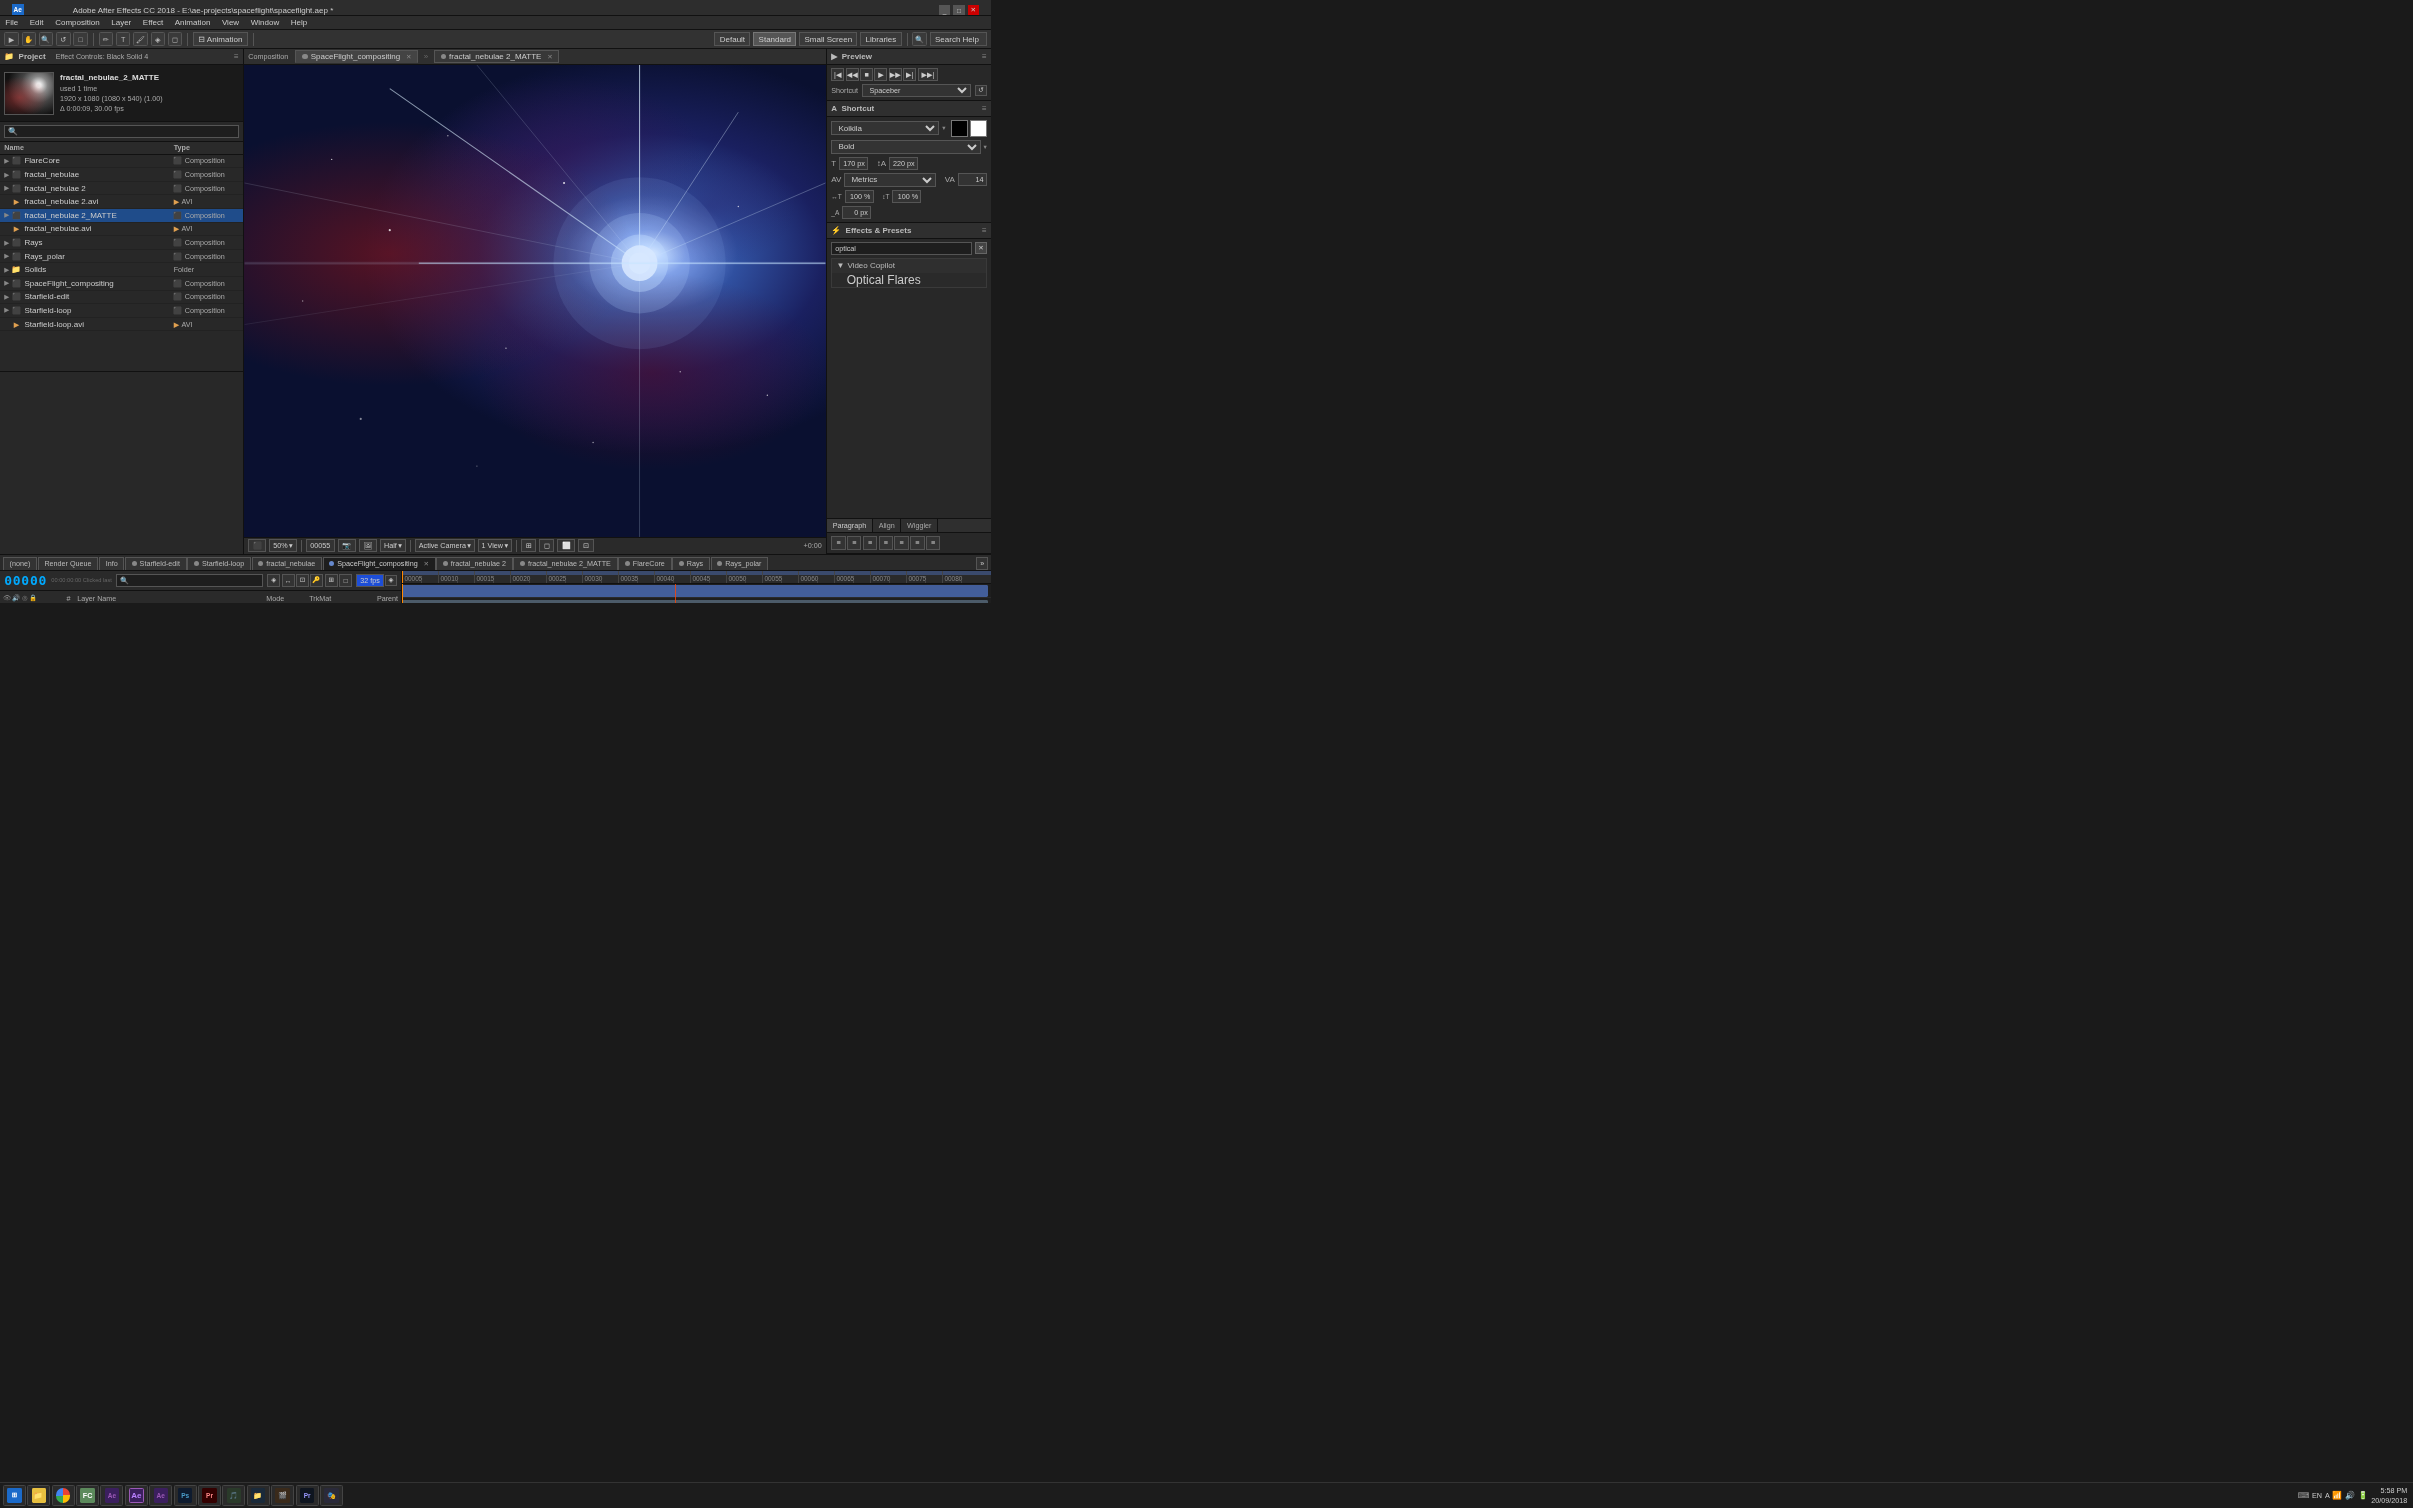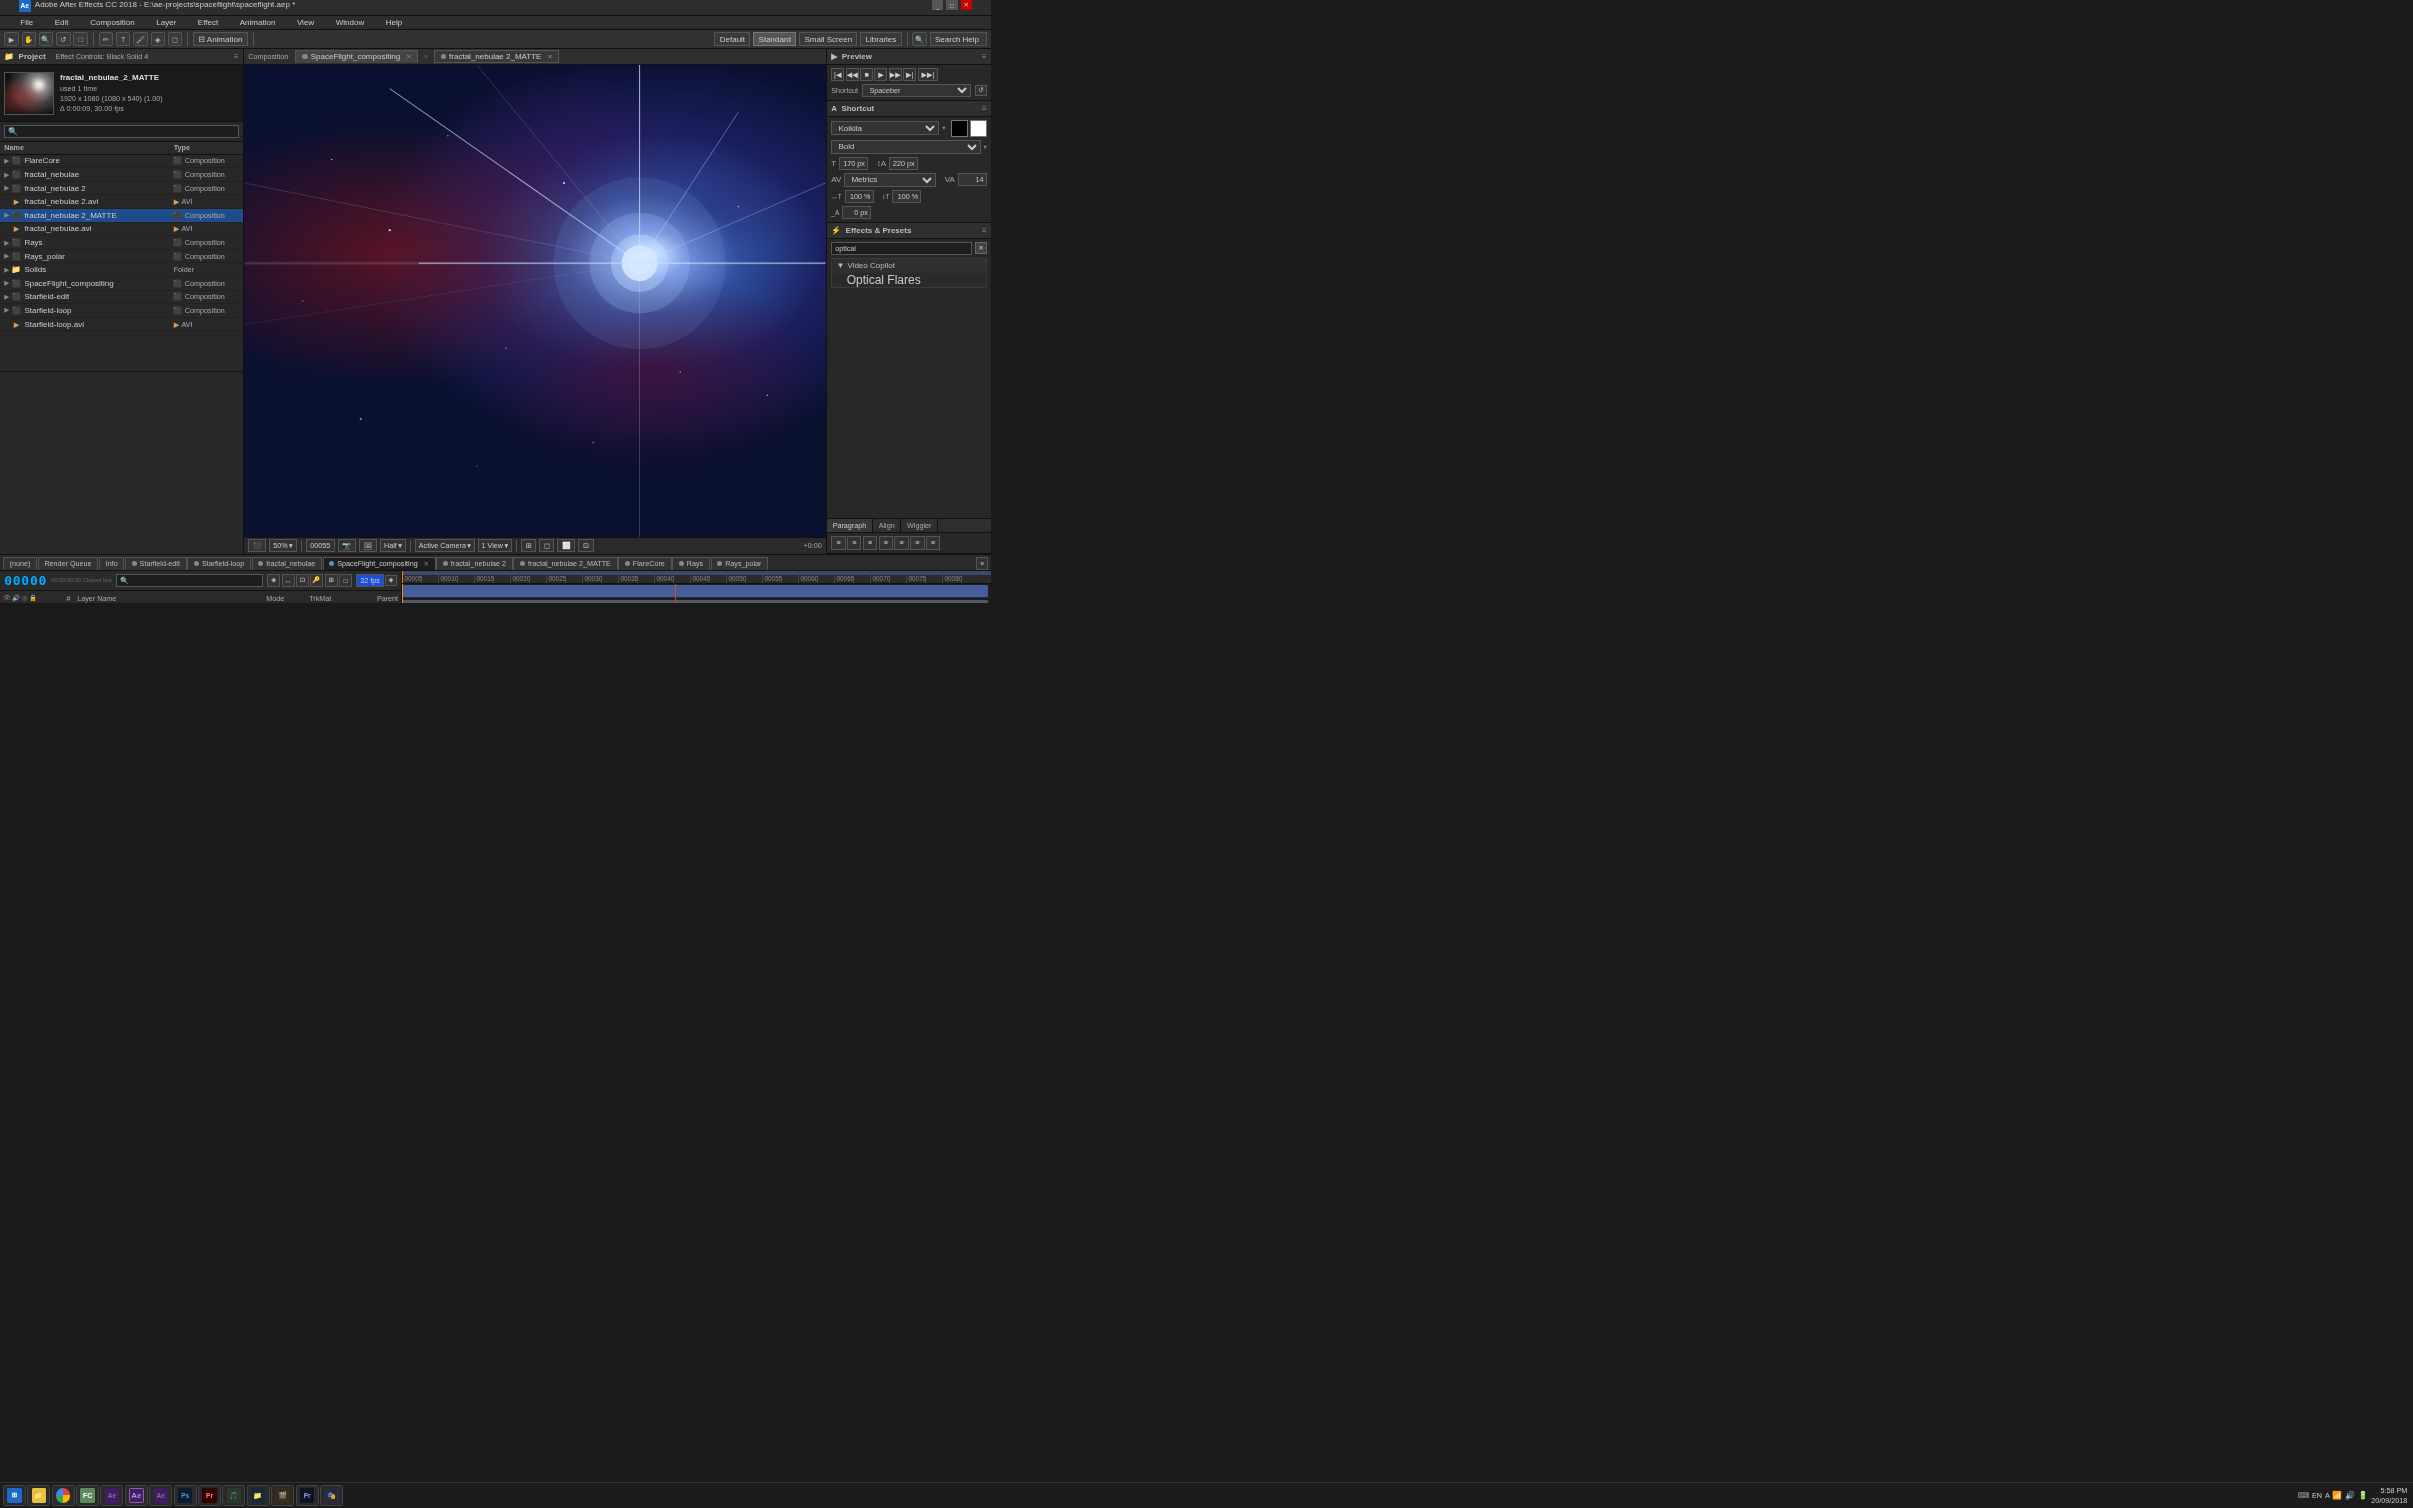--- a/index.html
+++ b/index.html
@@ -12,23 +12,24 @@
       color: #ccc;
       overflow: hidden;
       position: relative;
     }
 
     
     #titlebar {
       height: 16px;
       background: #2d2d2d;
       display: flex;
-      align-items: flex-start;
-      padding: 0 19px;
+      align-items: flex-end;
+      padding: 0 12px;
       border-bottom: 0.7px solid #111;
+      gap: 45px;
     }
     #titlebar .app-icon {
       width: 11.5px; height: 11.5px;
       background: #1b6ac9;
       margin-right: 4.3px;
       font-size: 6.5px;
       color: #fff;
       display: flex; align-items: center; justify-content: center;
       font-weight: bold;
     }
@@ -50,22 +51,22 @@
       display: flex; align-items: center; justify-content: center;
     }
     #titlebar .win-btn.close { background: #c00; }
 
     
     #menubar {
       height: 14.4px;
       background: #2d2d2d;
       display: flex;
       align-items: center;
-      padding: 0 16px;
-      gap: 13px;
+      padding: 0 1px;
+      gap: 3px;
       border-bottom: 0.7px solid #111;
     }
     .menu-item {
       padding: 1.4px 4.3px;
       font-size: 8px;
       color: #ccc;
       cursor: pointer;
     }
 
     

